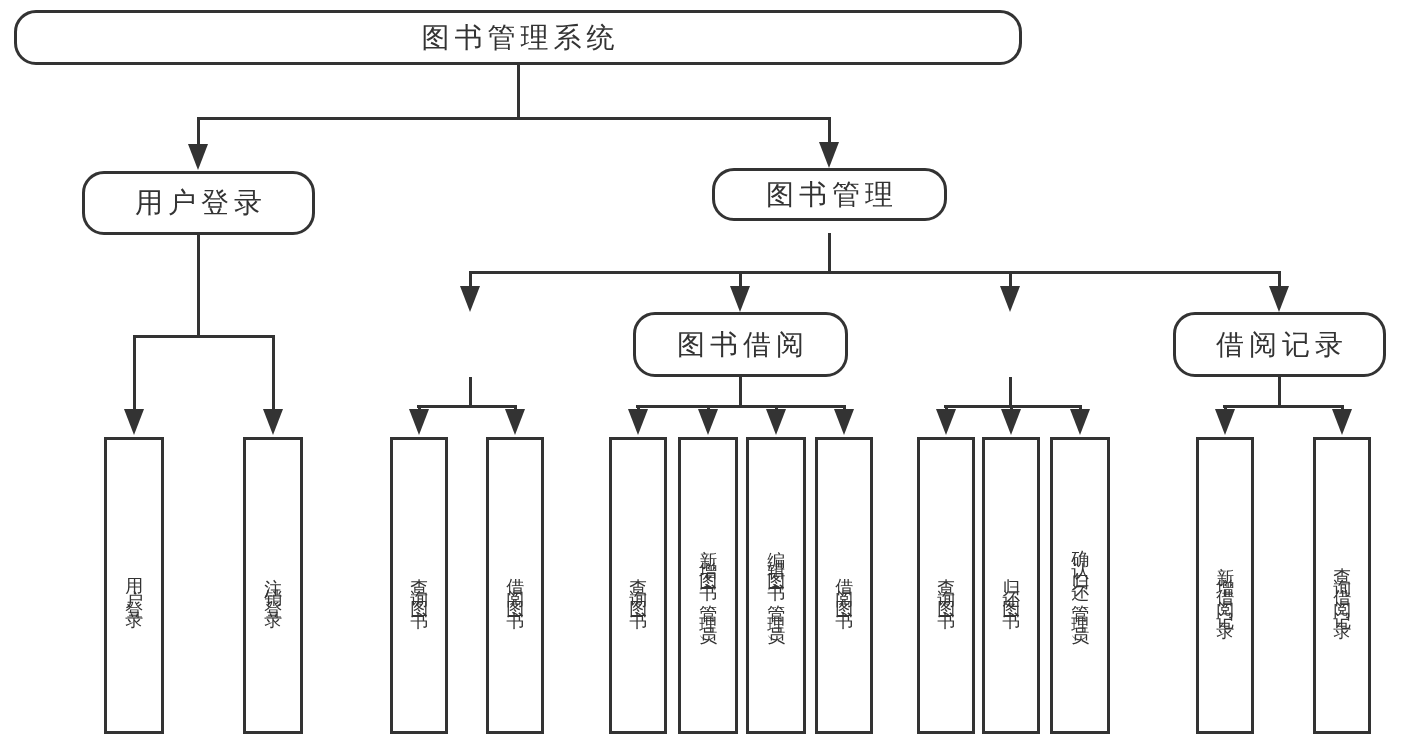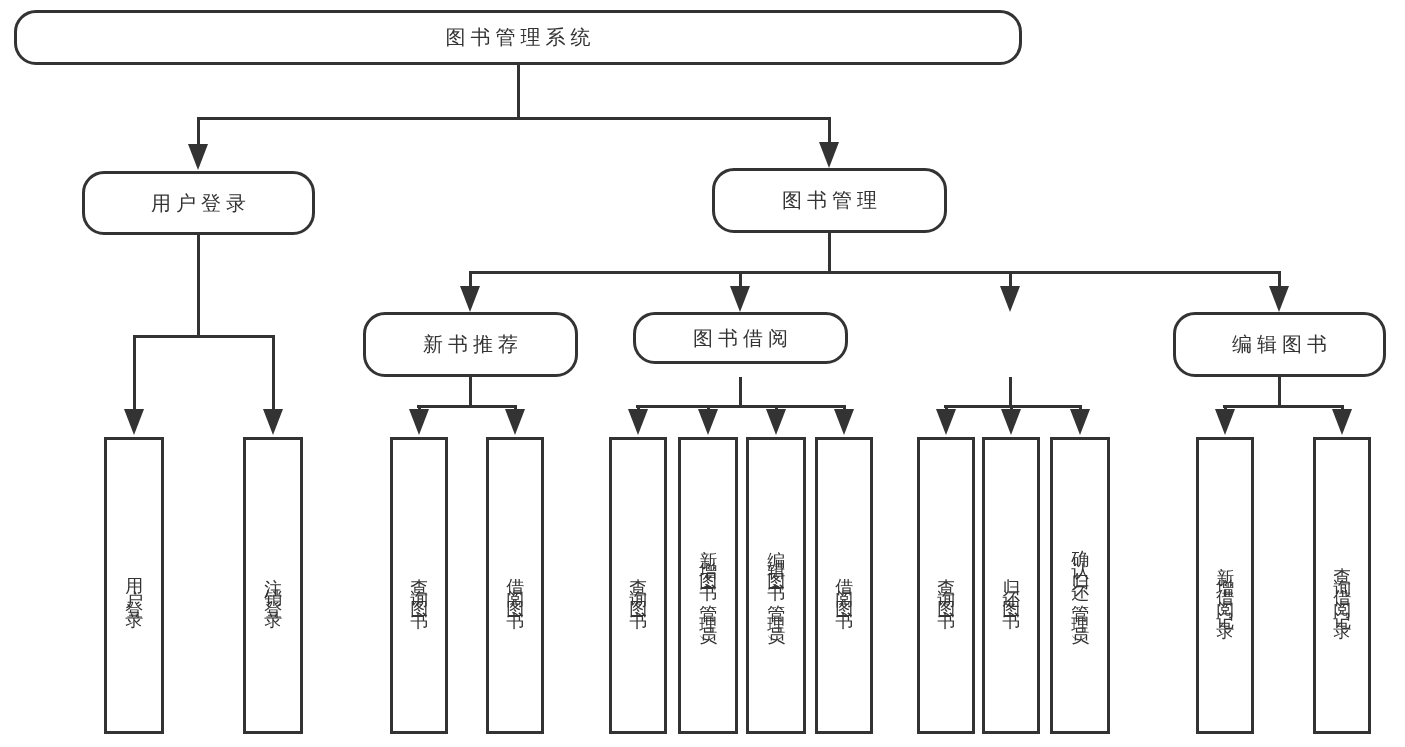--- a/index.html
+++ b/index.html
@@ -15,21 +15,21 @@
   .canvas{
     position:relative;width:1405px;height:747px;background:var(--bg);
     font-family:"Liberation Sans","DejaVu Sans",sans-serif;color:var(--text);
     overflow:hidden;
   }
   .box{
     position:absolute;box-sizing:border-box;
     border:3px solid var(--line);background:var(--box-fill);
     display:flex;align-items:center;justify-content:center;
   }
-  .hbox{font-size:20px;letter-spacing:5px;border-radius:22px;}
+  .hbox{font-size:28px;letter-spacing:5px;border-radius:22px;}
   .hbox .node-label{padding-left:5px;} 
   .vtext{
     writing-mode:vertical-rl;text-orientation:mixed;
     font-size:18px;letter-spacing:11px;white-space:nowrap;line-height:1.15;
   }
   .hline,.vline{position:absolute;background:var(--line);}
   .hline{height:3px;}
   .vline{width:3px;}
   .arrow{
     position:absolute;width:0;height:0;
@@ -55,21 +55,21 @@
   <div class="vline" style="left:517px;top:65px;height:54px;"></div>
   <div class="hline" style="left:197px;top:117px;width:634px;"></div>
   <div class="vline" style="left:197px;top:117px;height:29px;"></div>
   <div class="arrow" style="left:188px;top:144px;"></div>
   <div class="vline" style="left:828px;top:117px;height:27px;"></div>
   <div class="arrow" style="left:819px;top:142px;"></div>
 
   <div class="box hbox" style="left:82px;top:171px;width:233px;height:64px;">
     <span class="node-label">用户登录</span>
   </div>
-  <div class="box hbox" style="left:712px;top:168px;width:235px;height:65px;">
+  <div class="box hbox" style="left:712px;top:168px;width:235px;height:53px;">
     <span class="node-label">图书管理</span>
   </div>
 
   <div class="vline" style="left:197px;top:234px;height:103px;"></div>
   <div class="hline" style="left:133px;top:335px;width:141px;"></div>
   <div class="vline" style="left:133px;top:335px;height:76px;"></div>
   <div class="arrow" style="left:124px;top:409px;"></div>
   <div class="vline" style="left:272px;top:335px;height:76px;"></div>
   <div class="arrow" style="left:263px;top:409px;"></div>
 
@@ -77,28 +77,25 @@
   <div class="hline" style="left:469px;top:271px;width:812px;"></div>
   <div class="vline" style="left:469px;top:271px;height:17px;"></div>
   <div class="arrow" style="left:460px;top:286px;"></div>
   <div class="vline" style="left:739px;top:271px;height:17px;"></div>
   <div class="arrow" style="left:730px;top:286px;"></div>
   <div class="vline" style="left:1009px;top:271px;height:17px;"></div>
   <div class="arrow" style="left:1000px;top:286px;"></div>
   <div class="vline" style="left:1278px;top:271px;height:17px;"></div>
   <div class="arrow" style="left:1269px;top:286px;"></div>
 
-  <div class="box hbox" style="left:363px;top:312px;width:215px;height:65px;">
-    <span class="node-label">新书推荐</span>
-  </div>
-  <div class="box hbox" style="left:633px;top:312px;width:215px;height:52px;">
+  <div class="box hbox" style="left:633px;top:312px;width:215px;height:65px;">
     <span class="node-label">图书借阅</span>
   </div>
   <div class="box hbox" style="left:1173px;top:312px;width:213px;height:65px;">
-    <span class="node-label">编辑图书</span>
+    <span class="node-label">借阅记录</span>
   </div>
 
   <div class="vline" style="left:469px;top:377px;height:31px;"></div>
   <div class="vline" style="left:739px;top:377px;height:31px;"></div>
   <div class="vline" style="left:1009px;top:377px;height:31px;"></div>
   <div class="vline" style="left:1278px;top:377px;height:31px;"></div>
 
   <div class="hline" style="left:417px;top:405px;width:100px;"></div>
   <div class="hline" style="left:636px;top:405px;width:210px;"></div>
   <div class="hline" style="left:944px;top:405px;width:138px;"></div>

